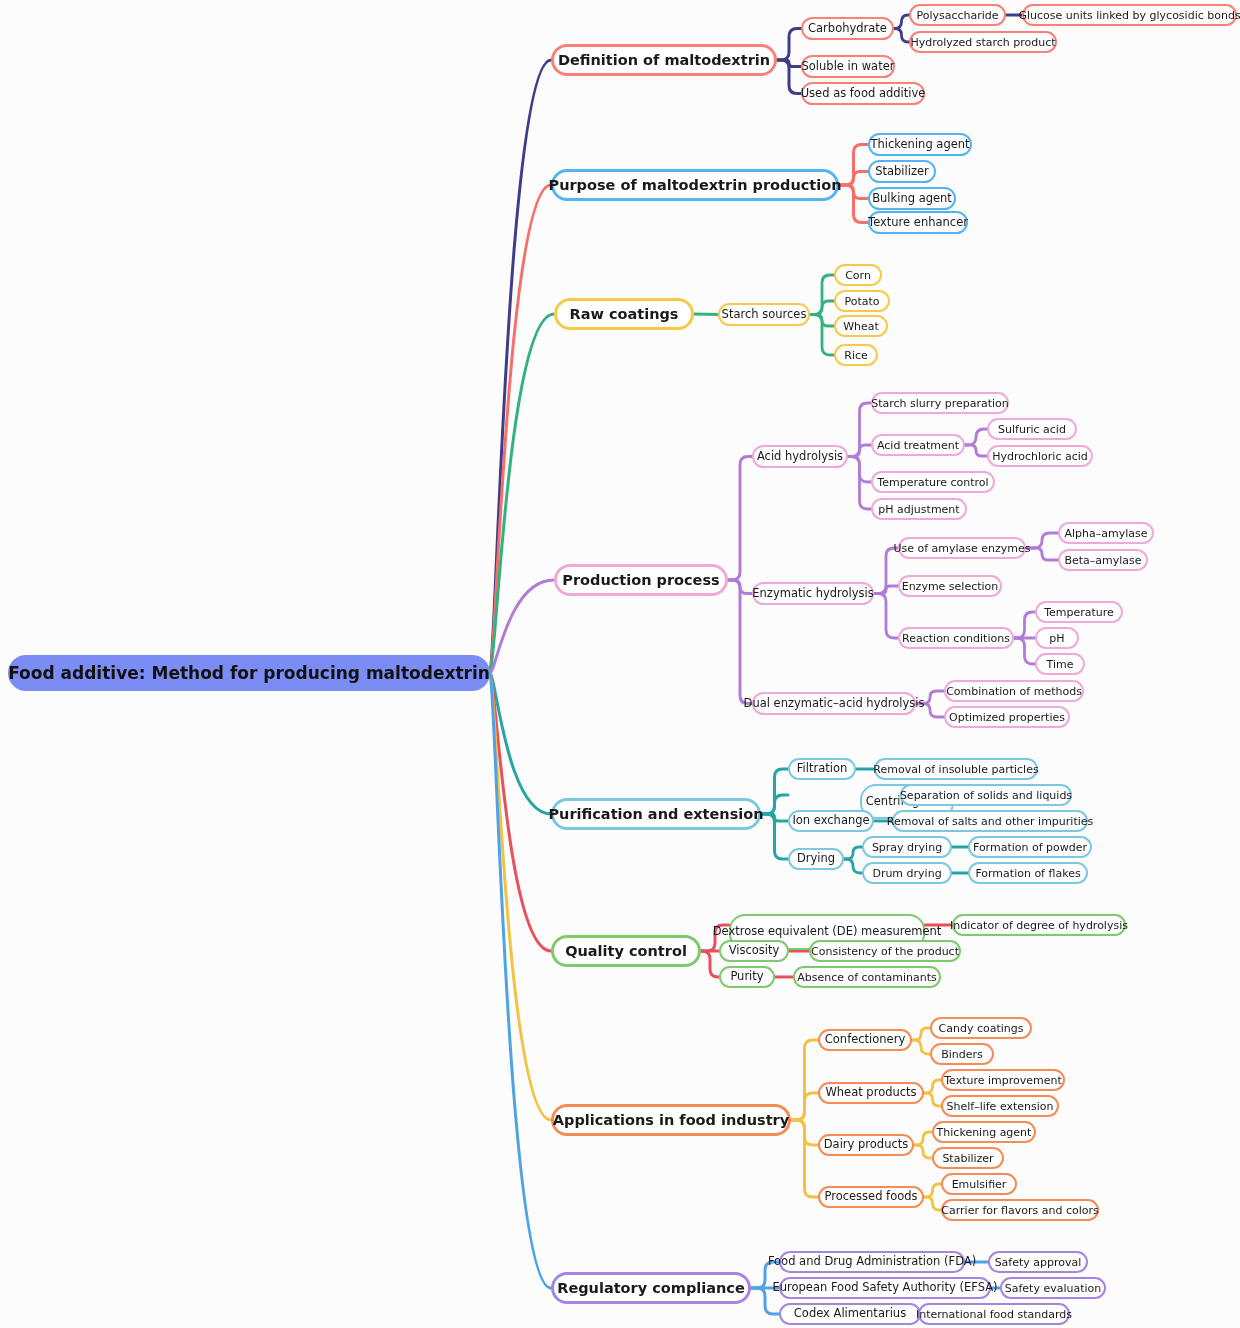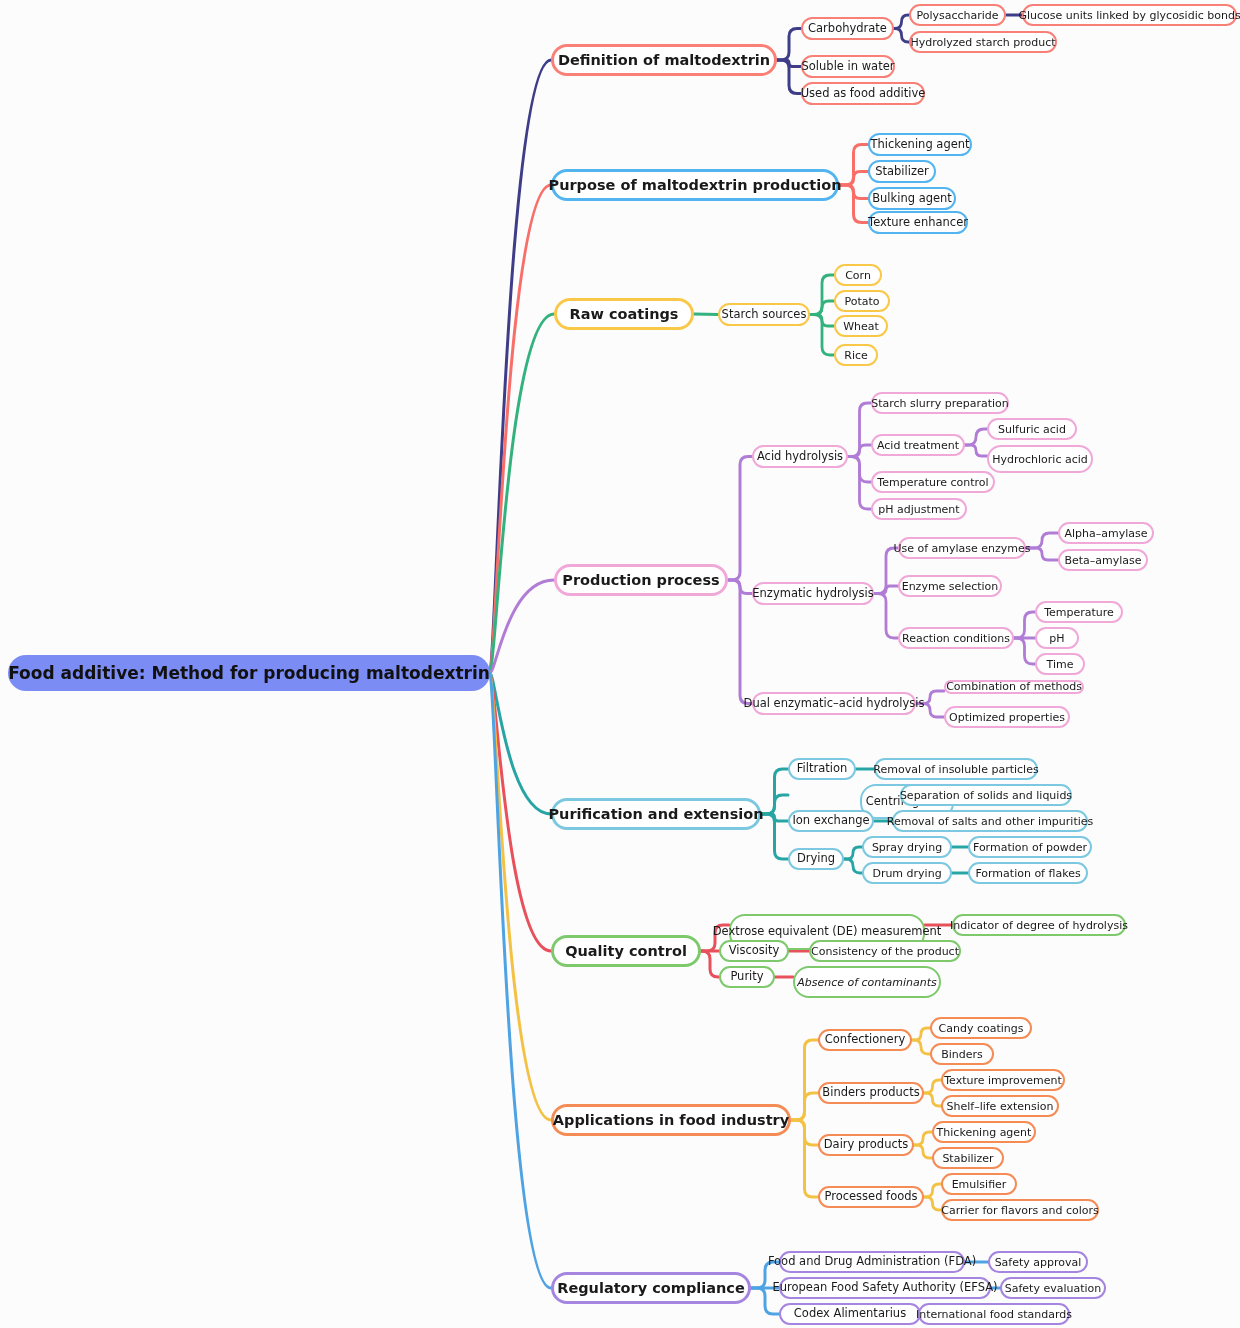--- a/index.html
+++ b/index.html
@@ -212,21 +212,21 @@
       </div>
       <div class="node l3" style="left: 871px; top: 392px; width: 138px; height: 22px; border-color: rgb(240, 168, 216);">
         <span>Starch slurry preparation</span>
       </div>
       <div class="node l3" style="left: 871px; top: 434px; width: 94px; height: 22px; border-color: rgb(240, 168, 216);">
         <span>Acid treatment</span>
       </div>
       <div class="node l3" style="left: 987px; top: 418px; width: 90px; height: 22px; border-color: rgb(240, 168, 216);">
         <span>Sulfuric acid</span>
       </div>
-      <div class="node l3" style="left: 987px; top: 445px; width: 106px; height: 28px; border-color: rgb(240, 168, 216);">
+      <div class="node l3" style="left: 987px; top: 445px; width: 106px; height: 22px; border-color: rgb(240, 168, 216);">
         <span>Hydrochloric acid</span>
       </div>
       <div class="node l3" style="left: 871px; top: 471px; width: 124px; height: 22px; border-color: rgb(240, 168, 216);">
         <span>Temperature control</span>
       </div>
       <div class="node l3" style="left: 871px; top: 498px; width: 96px; height: 22px; border-color: rgb(240, 168, 216);">
         <span>pH adjustment</span>
       </div>
       <div class="node l2" style="left: 752px; top: 582px; width: 122px; height: 23px; border-color: rgb(240, 168, 216);">
         <span>Enzymatic hydrolysis</span>
@@ -251,21 +251,21 @@
       </div>
       <div class="node l3" style="left: 1035px; top: 627px; width: 44px; height: 22px; border-color: rgb(240, 168, 216); text-align: right;">
         <span>pH</span>
       </div>
       <div class="node l3" style="left: 1035px; top: 653px; width: 50px; height: 22px; border-color: rgb(240, 168, 216);">
         <span>Time</span>
       </div>
       <div class="node l2" style="left: 752px; top: 692px; width: 164px; height: 23px; border-color: rgb(240, 168, 216);">
         <span>Dual enzymatic–acid hydrolysis</span>
       </div>
-      <div class="node l3" style="left: 944px; top: 680px; width: 140px; height: 14px; border-color: rgb(240, 168, 216); align-items: flex-end;">
+      <div class="node l3" style="left: 944px; top: 680px; width: 140px; height: 22px; border-color: rgb(240, 168, 216);">
         <span>Combination of methods</span>
       </div>
       <div class="node l3" style="left: 944px; top: 706px; width: 126px; height: 22px; border-color: rgb(240, 168, 216);">
         <span>Optimized properties</span>
       </div>
       <div class="node l1" style="left: 551px; top: 798px; width: 210px; height: 32px; border-color: rgb(124, 200, 224);">
         <span>Purification and extension</span>
       </div>
       <div class="node l2" style="left: 788px; top: 758px; width: 68px; height: 22px; border-color: rgb(124, 200, 224);">
         <span>Filtration</span>
@@ -311,37 +311,37 @@
       </div>
       <div class="node l2" style="left: 719px; top: 940px; width: 70px; height: 22px; border-color: rgb(125, 201, 107);">
         <span>Viscosity</span>
       </div>
       <div class="node l3" style="left: 809px; top: 940px; width: 152px; height: 22px; border-color: rgb(125, 201, 107);">
         <span>Consistency of the product</span>
       </div>
       <div class="node l2" style="left: 719px; top: 966px; width: 56px; height: 22px; border-color: rgb(125, 201, 107);">
         <span>Purity</span>
       </div>
-      <div class="node l3" style="left: 793px; top: 966px; width: 148px; height: 32px; border-color: rgb(125, 201, 107); font-style: italic;">
+      <div class="node l3" style="left: 793px; top: 966px; width: 148px; height: 22px; border-color: rgb(125, 201, 107);">
         <span>Absence of contaminants</span>
       </div>
       <div class="node l1" style="left: 551px; top: 1104px; width: 240px; height: 32px; border-color: rgb(245, 139, 85);">
         <span>Applications in food industry</span>
       </div>
       <div class="node l2" style="left: 818px; top: 1029px; width: 94px; height: 22px; border-color: rgb(245, 139, 85);">
         <span>Confectionery</span>
       </div>
       <div class="node l3" style="left: 930px; top: 1017px; width: 102px; height: 22px; border-color: rgb(245, 139, 85);">
         <span>Candy coatings</span>
       </div>
       <div class="node l3" style="left: 930px; top: 1043px; width: 64px; height: 22px; border-color: rgb(245, 139, 85);">
         <span>Binders</span>
       </div>
       <div class="node l2" style="left: 818px; top: 1082px; width: 106px; height: 22px; border-color: rgb(245, 139, 85);">
-        <span>Binders products</span>
+        <span>Wheat products</span>
       </div>
       <div class="node l3" style="left: 941px; top: 1069px; width: 124px; height: 22px; border-color: rgb(245, 139, 85);">
         <span>Texture improvement</span>
       </div>
       <div class="node l3" style="left: 941px; top: 1095px; width: 118px; height: 22px; border-color: rgb(245, 139, 85);">
         <span>Shelf–life extension</span>
       </div>
       <div class="node l2" style="left: 818px; top: 1134px; width: 96px; height: 22px; border-color: rgb(245, 139, 85);">
         <span>Dairy products</span>
       </div>

